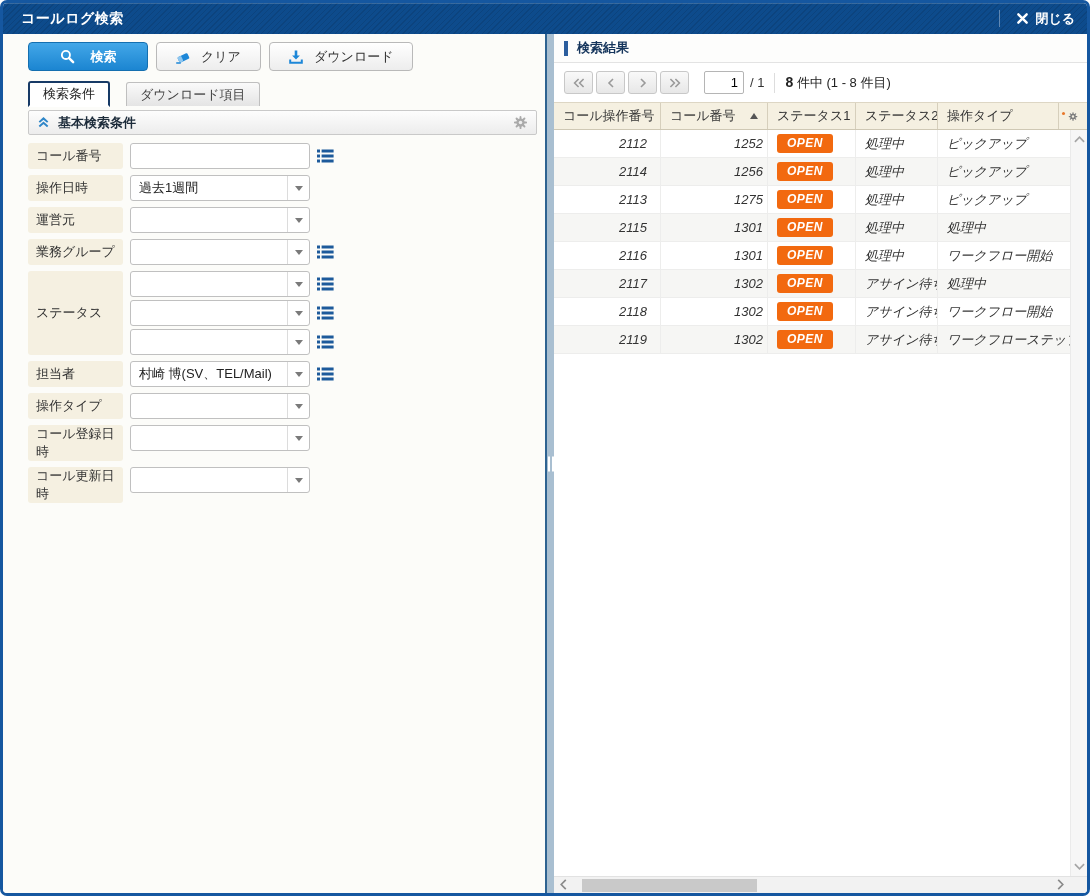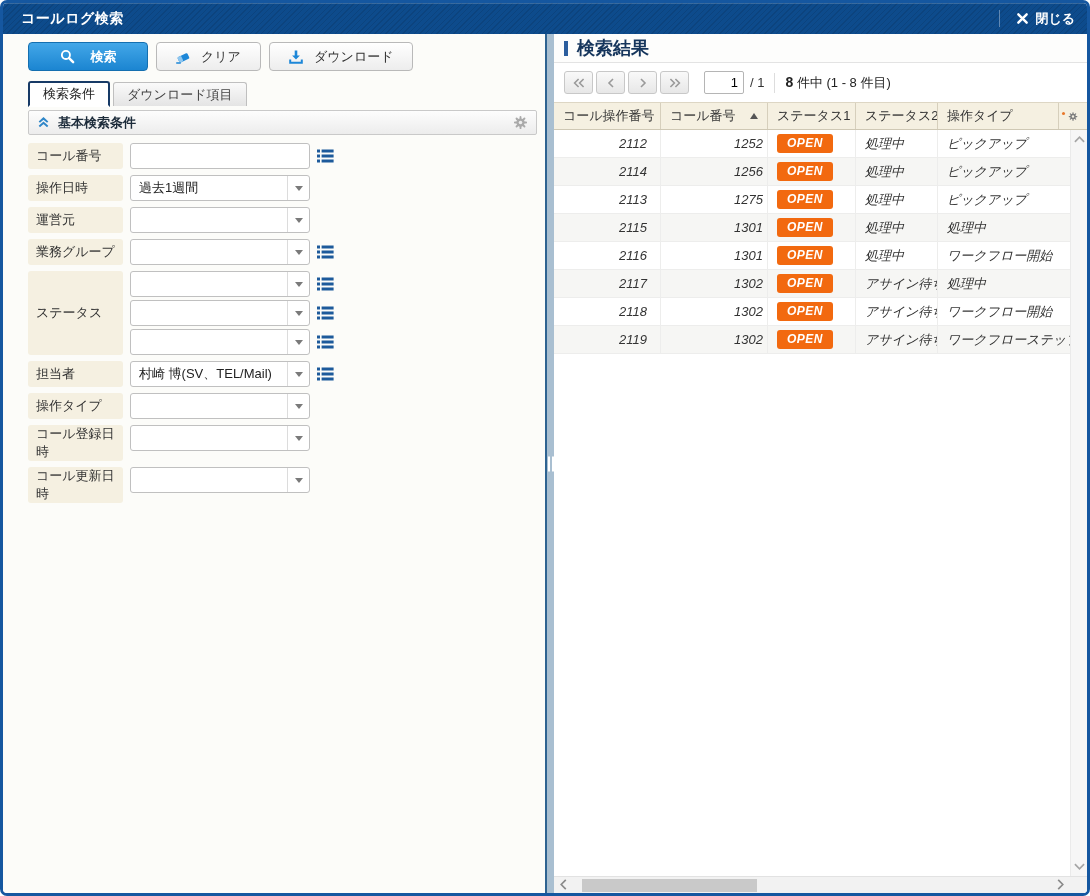--- a/index.html
+++ b/index.html
@@ -28,21 +28,21 @@
 
   
   .toolbar { display:flex; gap:8px; margin-bottom:10px; }
   .btn { height:29px; border-radius:4px; display:flex; align-items:center; font-size:13px; cursor:pointer; }
   .btn-search { width:120px; justify-content:center; gap:16px; color:#fff; font-weight:bold;
     background:linear-gradient(#43a7e8,#1b85d1); border:1px solid #146fb0; }
   .btn-plain { background:linear-gradient(#ffffff,#ededed); border:1px solid #b9b9b9; color:#333; padding:0 18px; gap:10px; }
   .btn-plain.clear { width:105px; }
 
   
-  .tabs { display:flex; gap:3px; align-items:flex-end; }
+  .tabs { display:flex; gap:16px; align-items:flex-end; }
   .tab { height:26px; padding:0 13px; font-size:13px; display:flex; align-items:center;
     border-radius:3px 3px 0 0; cursor:pointer; }
   .tab.active { background:#fff; border:2px solid #173a66; border-bottom:2px solid #fff;
     margin-bottom:-1px; color:#222; position:relative; z-index:2; }
   .tab.inactive { background:linear-gradient(#fafafa,#e4e4e4); border:1px solid #bfbfbf; border-bottom:none; color:#444; height:24px; }
 
   
   .section-header { margin-top:4px; height:25px; background:linear-gradient(#fdfdfd,#ececec);
     border:1px solid #c9c9c9; border-radius:2px; display:flex; align-items:center; padding:0 8px; }
   .section-title { font-weight:bold; color:#1c2b3a; font-size:13px; margin-left:8px; }
@@ -64,21 +64,21 @@
   .tri-down { width:0; height:0; border-left:4px solid transparent; border-right:4px solid transparent; border-top:5px solid #7a7a7a; }
   .listbtn { margin-top:6px; cursor:pointer; line-height:0; }
   .subcol { display:flex; flex-direction:column; gap:3px; }
   .subrow { display:flex; gap:7px; align-items:flex-start; }
   .subrow .listbtn { margin-top:6px; }
 
   
   .results-header { height:29px; flex:0 0 29px; display:flex; align-items:center; padding:0 10px;
     background:#fdfdfc; border-bottom:1px solid #e3e3e3; }
   .marker { width:4px; height:15px; background:#2c5e9e; margin-right:9px; }
-  .results-title { font-weight:bold; font-size:18px; color:#15355c; }
+  .results-title { font-weight:bold; font-size:13px; color:#15355c; }
 
   .pagbar { height:39px; flex:0 0 39px; display:flex; align-items:center; padding:0 10px; }
   .pbtn { width:29px; height:23px; background:linear-gradient(#f9f9f9,#e7e7e7); border:1px solid #c8c8c8;
     border-radius:3px; display:flex; align-items:center; justify-content:center; margin-right:3px; cursor:pointer; }
   .pageinput { width:40px; height:23px; margin-left:12px; text-align:right; padding:0 5px;
     border:1px solid #b5b5b5; border-radius:2px; font:13px "Liberation Sans","DejaVu Sans",sans-serif; outline:none; }
   .ptotal { font-size:13px; color:#333; margin-left:6px; }
   .psep { width:1px; height:20px; background:#ddd; margin:0 10px; }
   .pcount { font-size:13px; color:#222; }
   .pcount b { font-size:14px; }

